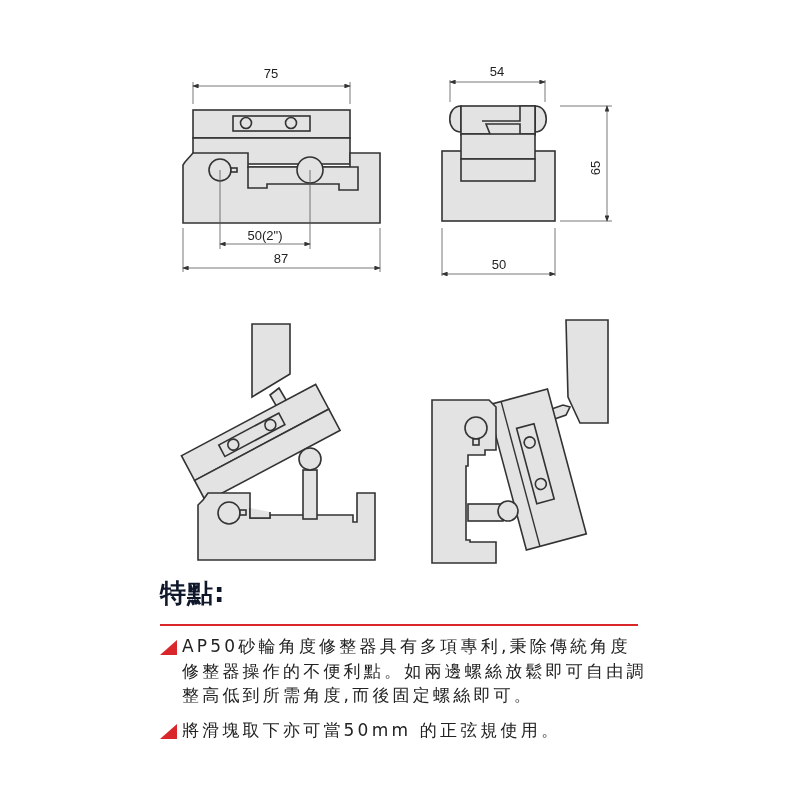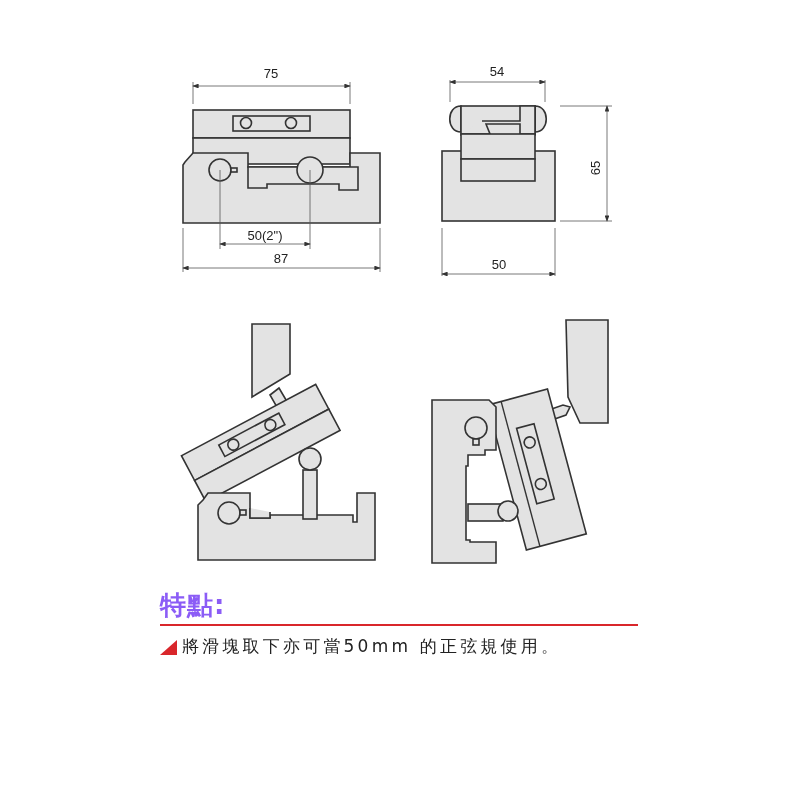--- a/index.html
+++ b/index.html
@@ -1,21 +1,21 @@
 <!DOCTYPE html>
 <html><head>
 <meta charset="utf-8">
 <style>
   html, body { margin:0; padding:0; background:#ffffff; }
   body { width:800px; height:800px; position:relative; overflow:hidden; font-family:"DejaVu Sans", sans-serif; }
   .drawing { position:absolute; left:0; top:0; width:800px; height:580px; }
   .dim-text { font-family:"Liberation Sans", sans-serif; font-size:13px; fill:#222; }
   .part { fill:#e3e3e3; stroke:#333; stroke-width:1.6; }
   .thin { fill:none; stroke:#555; stroke-width:0.8; }
-  .heading { position:absolute; left:160px; top:588px; color:#8b5cf6; font-size:26px; font-weight:bold; letter-spacing:1px; font-family:"DejaVu Sans", sans-serif; }
+  .heading { position:absolute; left:160px; top:576px; color:#0f172a; font-size:26px; font-weight:bold; letter-spacing:1px; font-family:"DejaVu Sans", sans-serif; }
   .rule { position:absolute; left:160px; top:624px; width:478px; height:2px; background:#d9262b; }
   .features { position:absolute; left:160px; top:634px; width:490px; }
   .feature { position:relative; padding-left:22px; font-size:17px; line-height:24.5px; color:#222; letter-spacing:3.2px; }
   .tri { position:absolute; left:0; top:6px; width:0; height:0; border-left:17px solid transparent; border-bottom:15px solid #d9262b; }
   .feature + .feature { margin-top:10px; }
 </style>
 </head>
 <body>
 
 <svg class="drawing" viewBox="0 0 800 580" xmlns="http://www.w3.org/2000/svg">
@@ -120,15 +120,19 @@
     <circle class="part" cx="508" cy="511" r="10"></circle>
   </g>
 </svg>
 
 <div class="heading">特點:</div>
 <div class="rule"></div>
 
 <div class="features">
   <div class="feature">
     <span class="tri"></span>
+    <span>AP50砂輪角度修整器具有多項專利,秉除傳統角度修整器操作的不便利點。如兩邊螺絲放鬆即可自由調整高低到所需角度,而後固定螺絲即可。</span>
+  </div>
+  <div class="feature">
+    <span class="tri"></span>
     <span>將滑塊取下亦可當50mm 的正弦規使用。</span>
   </div>
 </div>
 
 </body></html>

